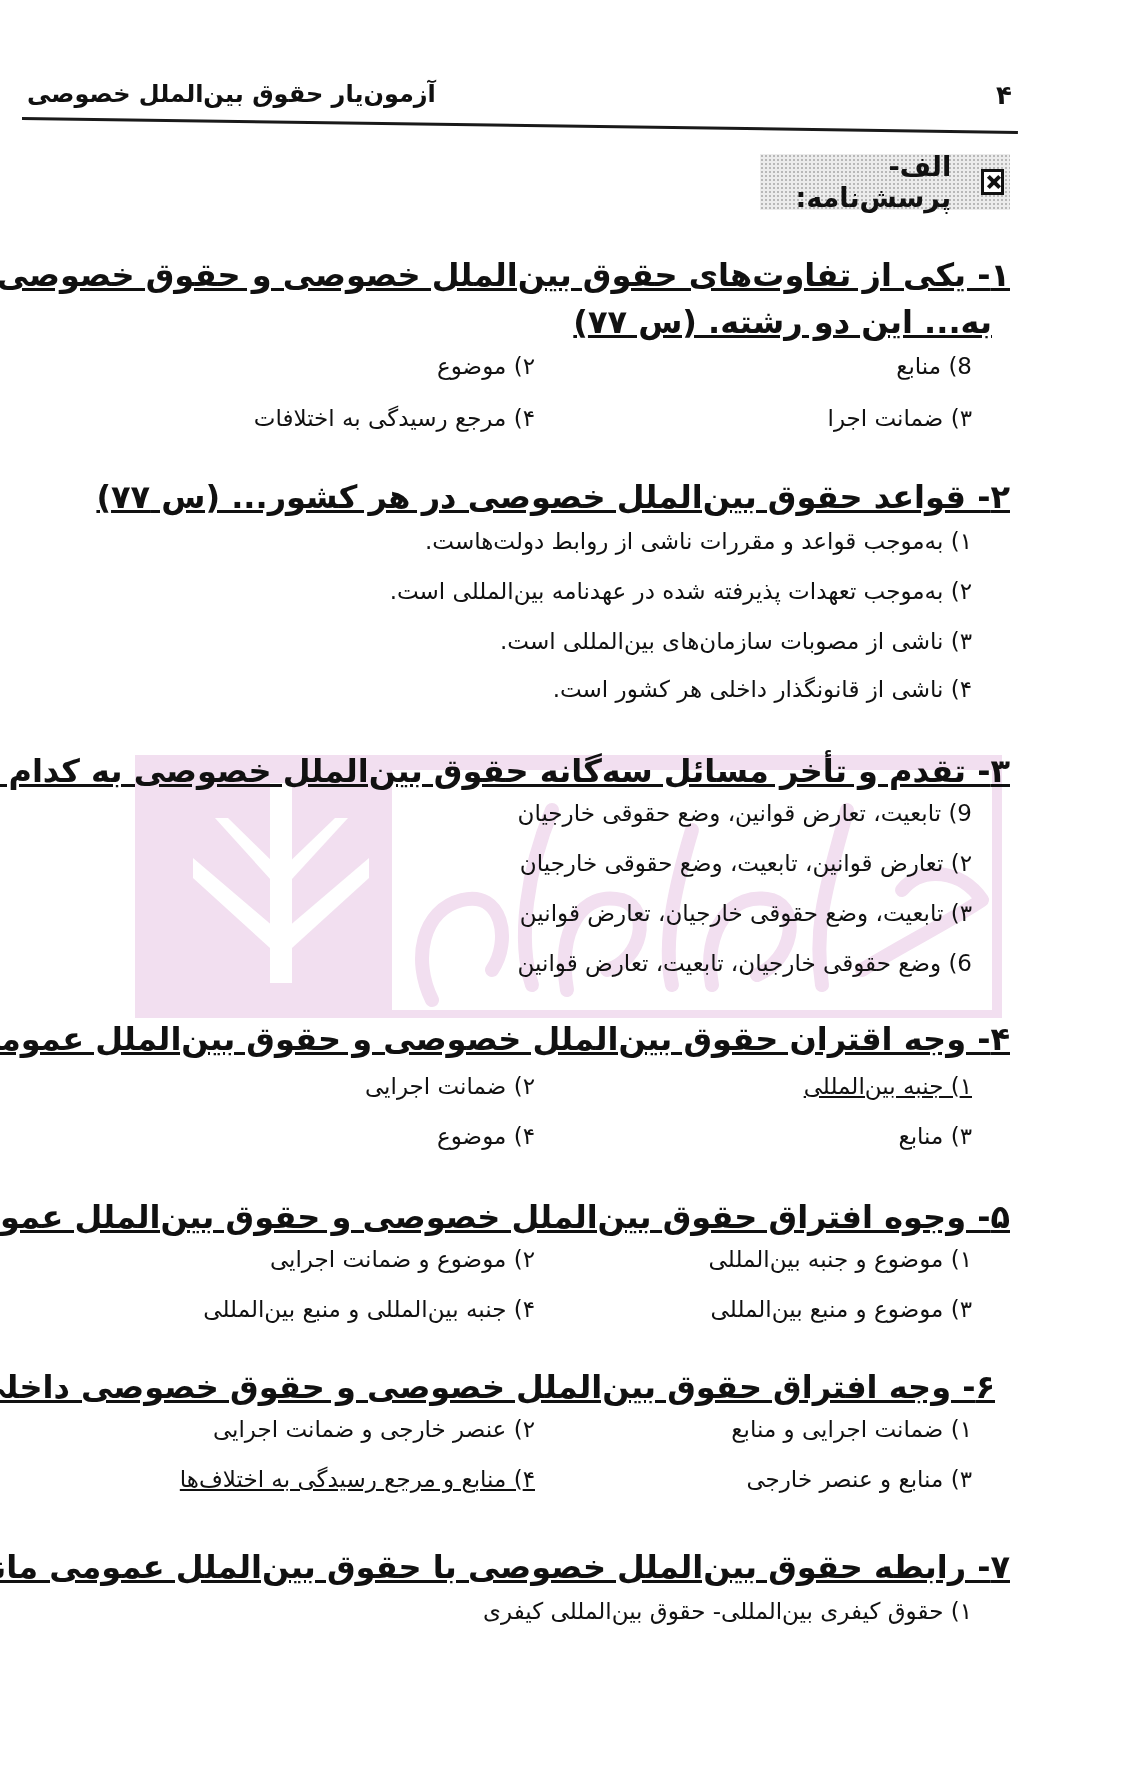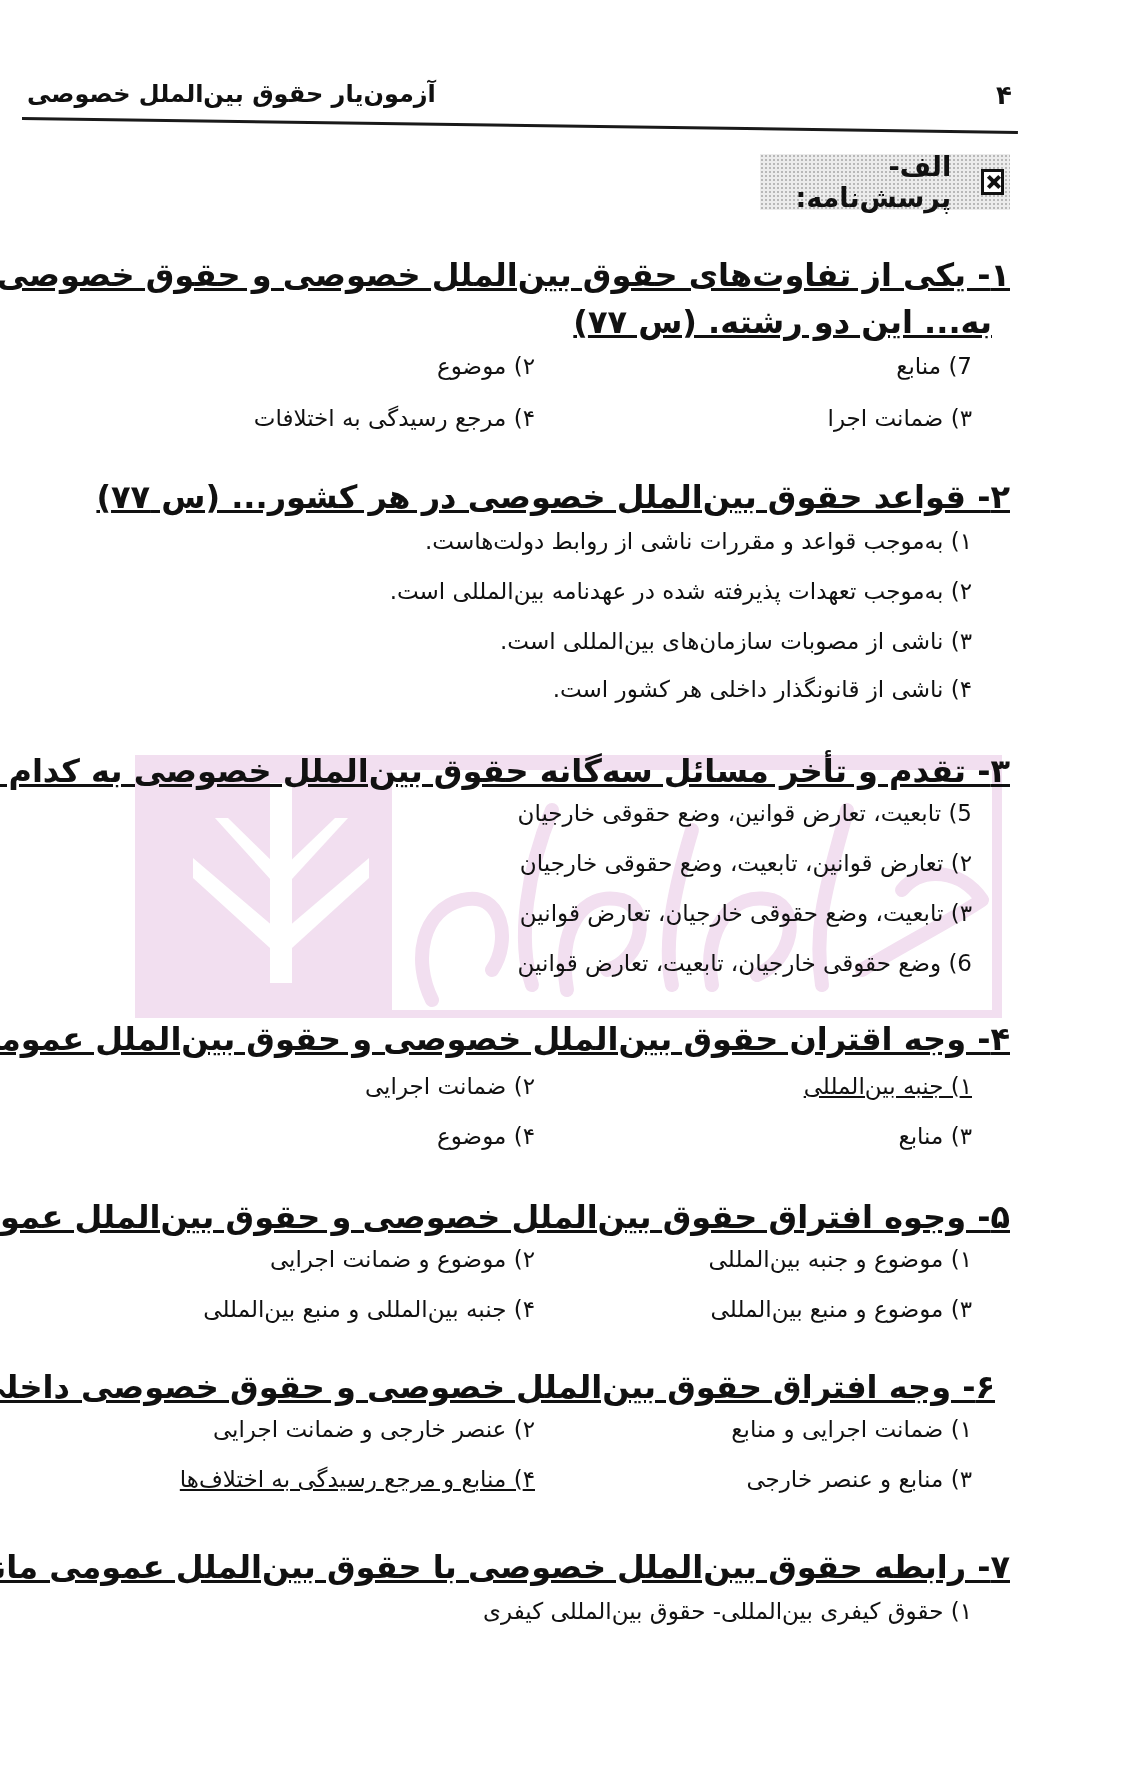--- a/index.html
+++ b/index.html
@@ -73,33 +73,33 @@
         <path d="M320,215 C310,160 340,120 380,130 C410,140 400,190 365,205"></path>
         <path d="M430,215 C420,150 440,100 455,40"></path>
         <path d="M470,200 C520,170 560,150 590,130 C570,100 530,95 510,120"></path>
       </g>
     </svg>
   </div>
 </div>
 
 <div class="abs rtl q" style="top:256px;">۱- یکی از تفاوت‌های حقوق بین‌الملل خصوصی و حقوق خصوصی داخلی مربوط است</div>
 <div class="abs rtl q" style="top:303px; right:143px;">به... این دو رشته. (س ۷۷)</div>
-<div class="abs rtl opt col1" style="top:353px;">7) منابع</div>
+<div class="abs rtl opt col1" style="top:353px;">8) منابع</div>
 <div class="abs rtl opt col2" style="top:353px;margin-left:12px;">۲) موضوع</div>
 <div class="abs rtl opt col1" style="top:405px;">۳) ضمانت اجرا</div>
 <div class="abs rtl opt col2" style="top:405px;margin-left:32px;">۴) مرجع رسیدگی به اختلافات</div>
 
 <div class="abs rtl q" style="top:478px;">۲- قواعد حقوق بین‌الملل خصوصی در هر کشور... (س ۷۷)</div>
 <div class="abs rtl opt opt-single" style="top:528px;">۱) به‌موجب قواعد و مقررات ناشی از روابط دولت‌هاست.</div>
 <div class="abs rtl opt opt-single" style="top:578px;">۲) به‌موجب تعهدات پذیرفته شده در عهدنامه بین‌المللی است.</div>
 <div class="abs rtl opt opt-single" style="top:628px;">۳) ناشی از مصوبات سازمان‌های بین‌المللی است.</div>
 <div class="abs rtl opt opt-single" style="top:676px;">۴) ناشی از قانونگذار داخلی هر کشور است.</div>
 
 <div class="abs rtl q" style="top:752px;">۳- تقدم و تأخر مسائل سه‌گانه حقوق بین‌الملل خصوصی به کدام ترتیب است؟ (س ۸۰)</div>
-<div class="abs rtl opt opt-single" style="top:800px;">5) تابعیت، تعارض قوانین، وضع حقوقی خارجیان</div>
+<div class="abs rtl opt opt-single" style="top:800px;">9) تابعیت، تعارض قوانین، وضع حقوقی خارجیان</div>
 <div class="abs rtl opt opt-single" style="top:850px;">۲) تعارض قوانین، تابعیت، وضع حقوقی خارجیان</div>
 <div class="abs rtl opt opt-single" style="top:900px;">۳) تابعیت، وضع حقوقی خارجیان، تعارض قوانین</div>
 <div class="abs rtl opt opt-single" style="top:950px;">6) وضع حقوقی خارجیان، تابعیت، تعارض قوانین</div>
 
 <div class="abs rtl q" style="top:1020px;">۴- وجه اقتران حقوق بین‌الملل خصوصی و حقوق بین‌الملل عمومی در.... آنهاست. (س ۸۰)</div>
 <div class="abs rtl opt col1" style="top:1073px;text-decoration:underline;">۱) جنبه بین‌المللی</div>
 <div class="abs rtl opt col2" style="top:1073px;">۲) ضمانت اجرایی</div>
 <div class="abs rtl opt col1" style="top:1123px;">۳) منابع</div>
 <div class="abs rtl opt col2" style="top:1123px;">۴) موضوع</div>
 

